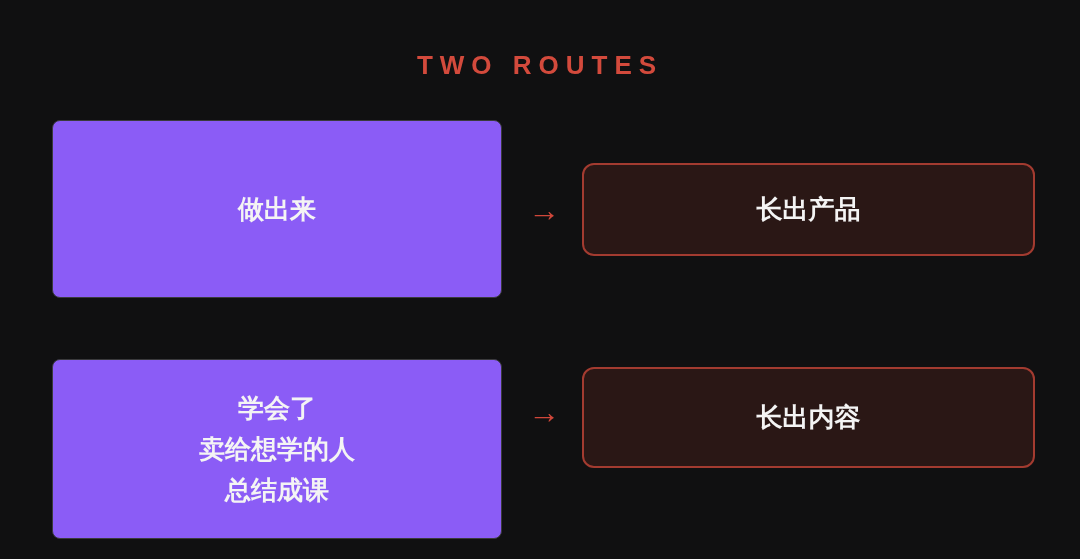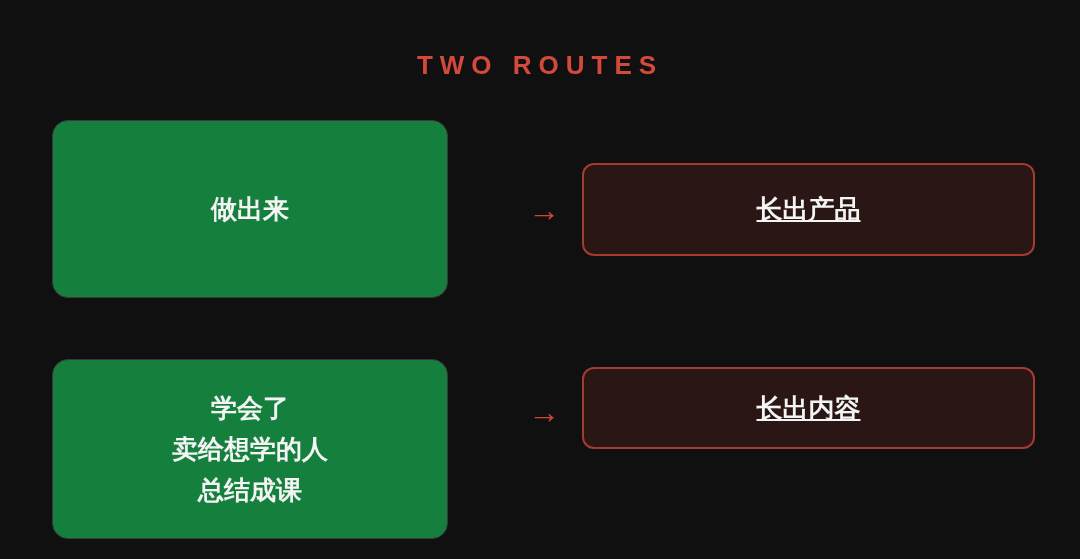--- a/index.html
+++ b/index.html
@@ -22,26 +22,26 @@
     width: 100%;
     text-align: center;
     color: #d34a3c;
     font-size: 26px;
     font-weight: bold;
     letter-spacing: 7px;
   }
   .source-box {
     position: absolute;
     left: 52px;
-    width: 396px;
+    width: 450px;
     height: 178px;
     box-sizing: border-box;
-    background: #15803d;
+    background: #8b5cf6;
     border: 1px solid #3a3a3c;
-    border-radius: 16px;
+    border-radius: 8px;
     display: flex;
     flex-direction: column;
     align-items: center;
     justify-content: center;
   }
   .source-box.row1 { top: 120px; }
   .source-box.row2 { top: 323px; height: 180px; margin-top: 36px; }
   .source-line {
     color: #f4f4f4;
     font-size: 26px;
@@ -67,27 +67,26 @@
     width: 453px;
     box-sizing: border-box;
     background: #2a1715;
     border: 2px solid #a33b30;
     border-radius: 12px;
     display: flex;
     align-items: center;
     justify-content: center;
   }
   .result-box.row1 { top: 163px; height: 93px; }
-  .result-box.row2 { top: 367px; height: 82px; }
+  .result-box.row2 { top: 367px; height: 101px; }
   .result-label {
     color: #f4f4f4;
     font-size: 26px;
     font-weight: bold;
     text-align: center;
-    text-decoration: underline;
   }
 </style>
 </head>
 <body>
 
 <div id="canvas">
 
   <div class="page-title">TWO ROUTES</div>
 
   <div class="source-box row1">

